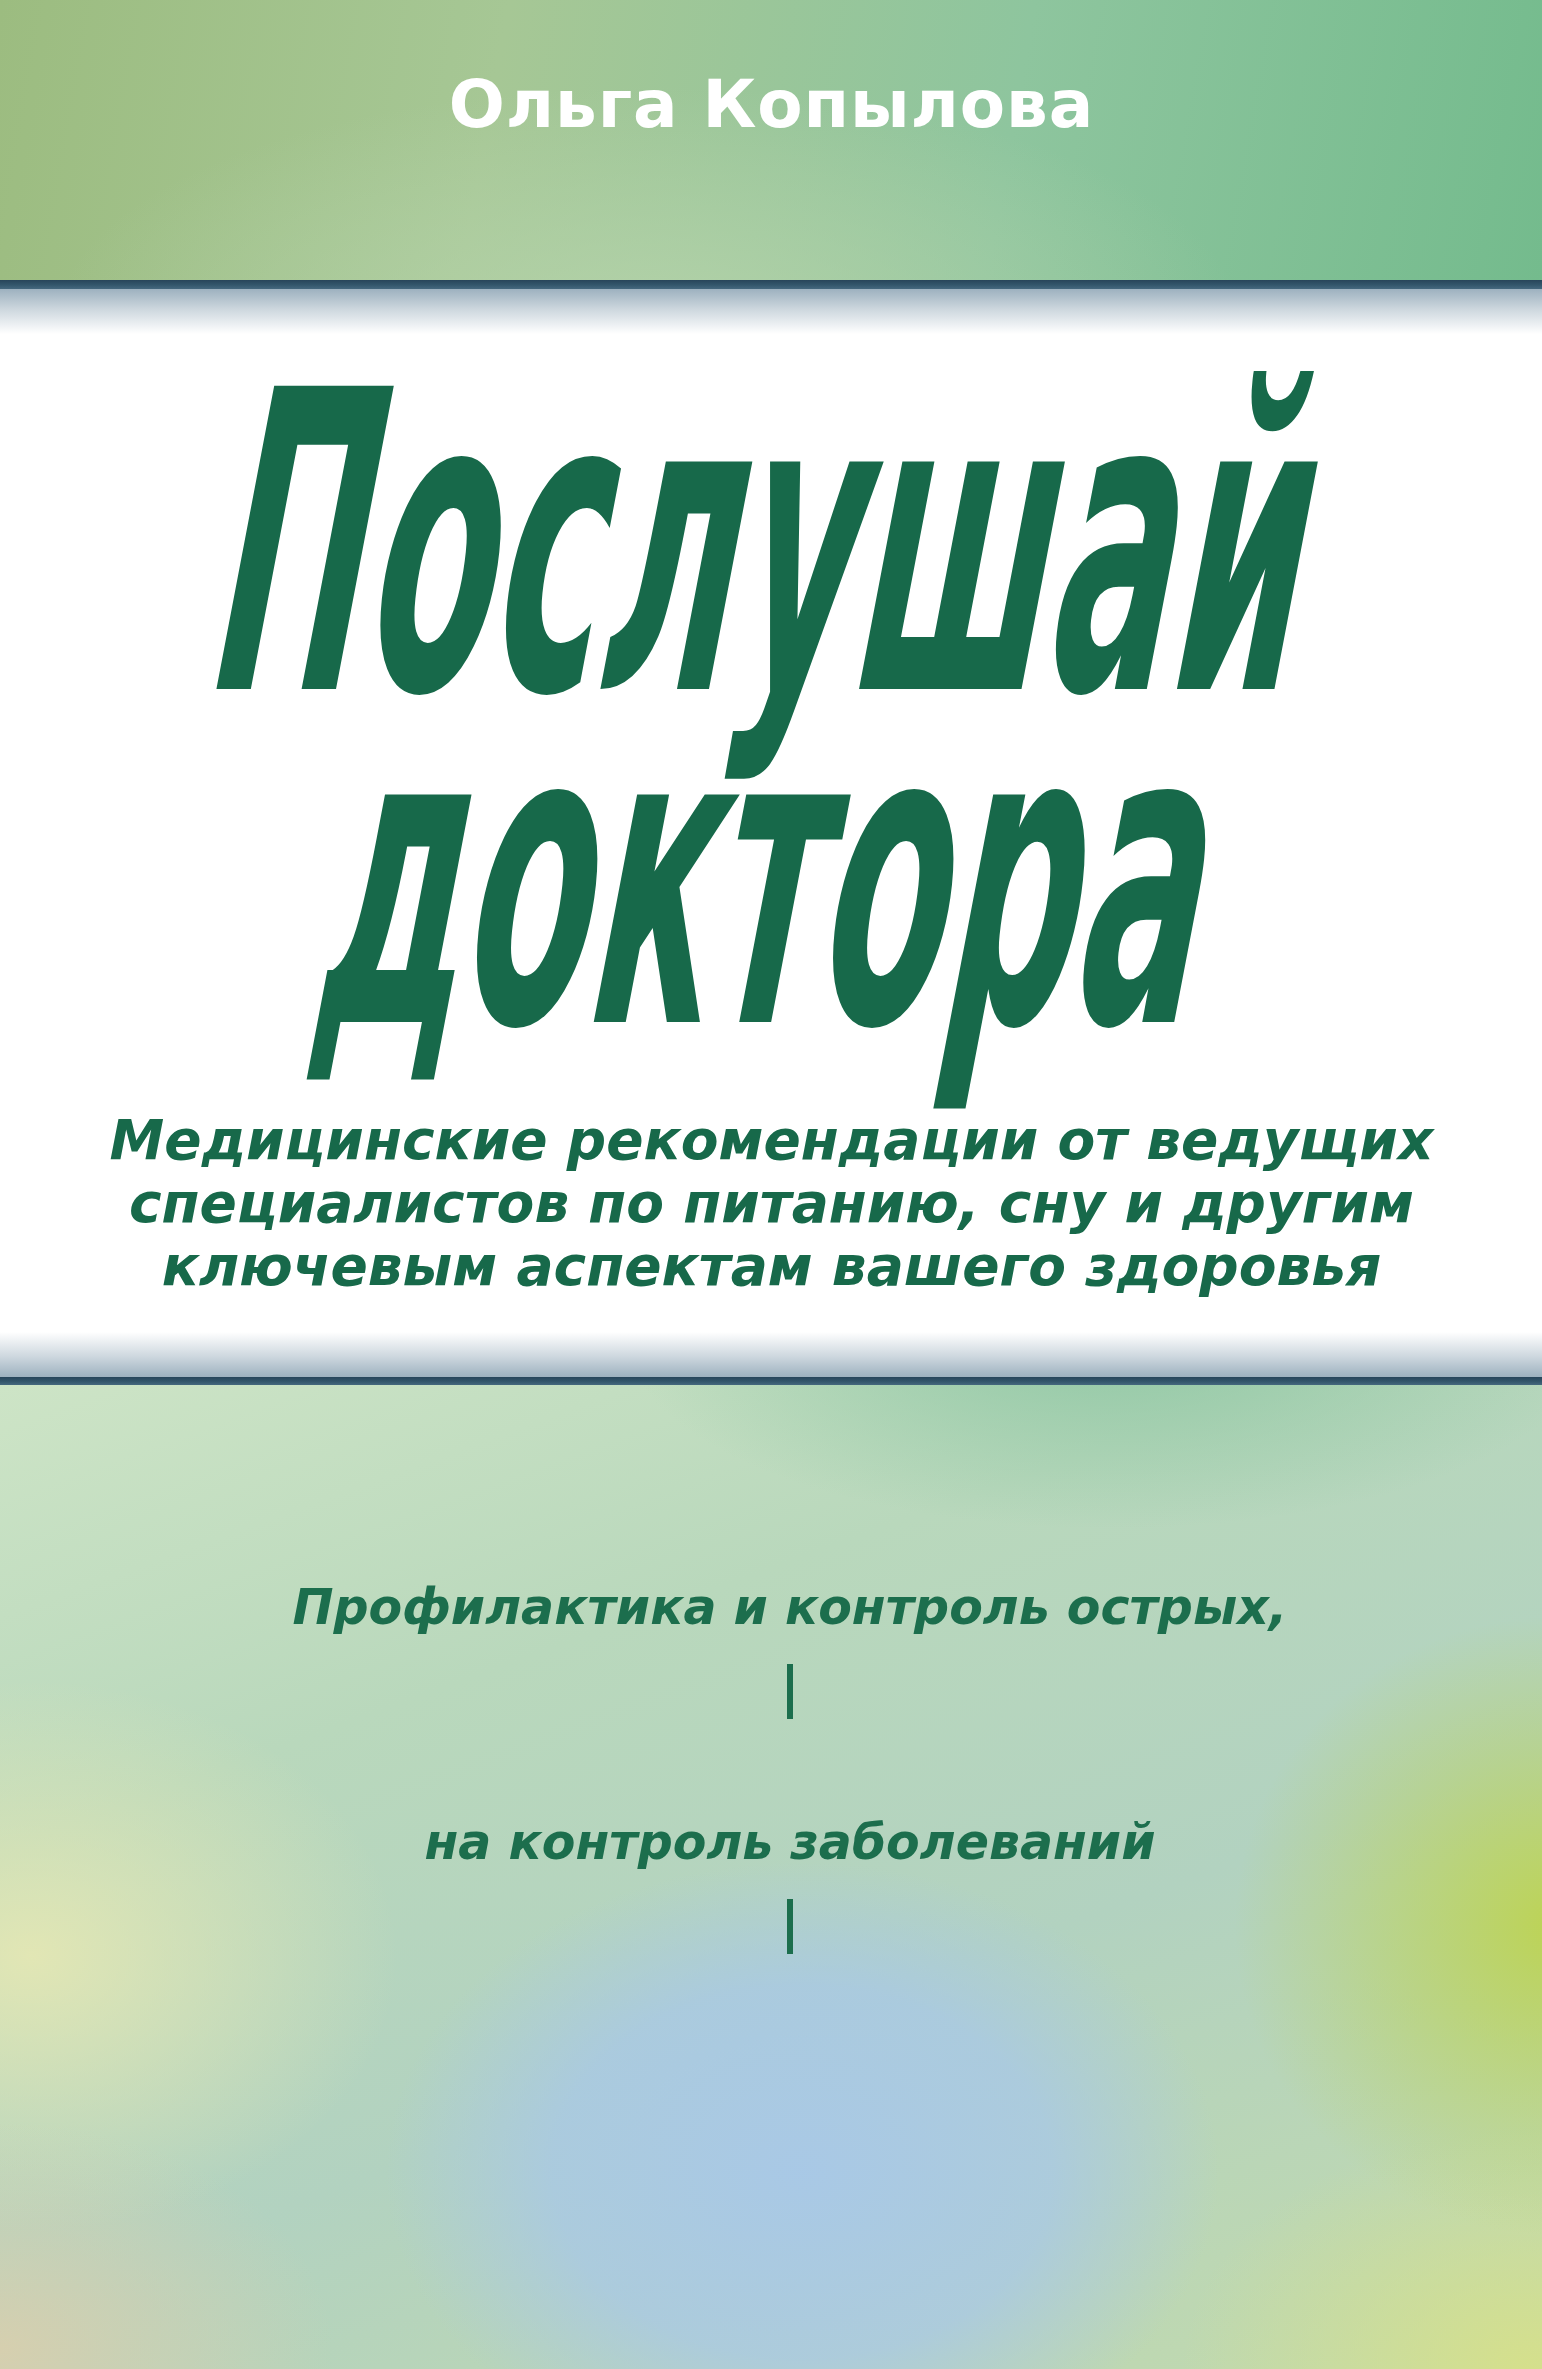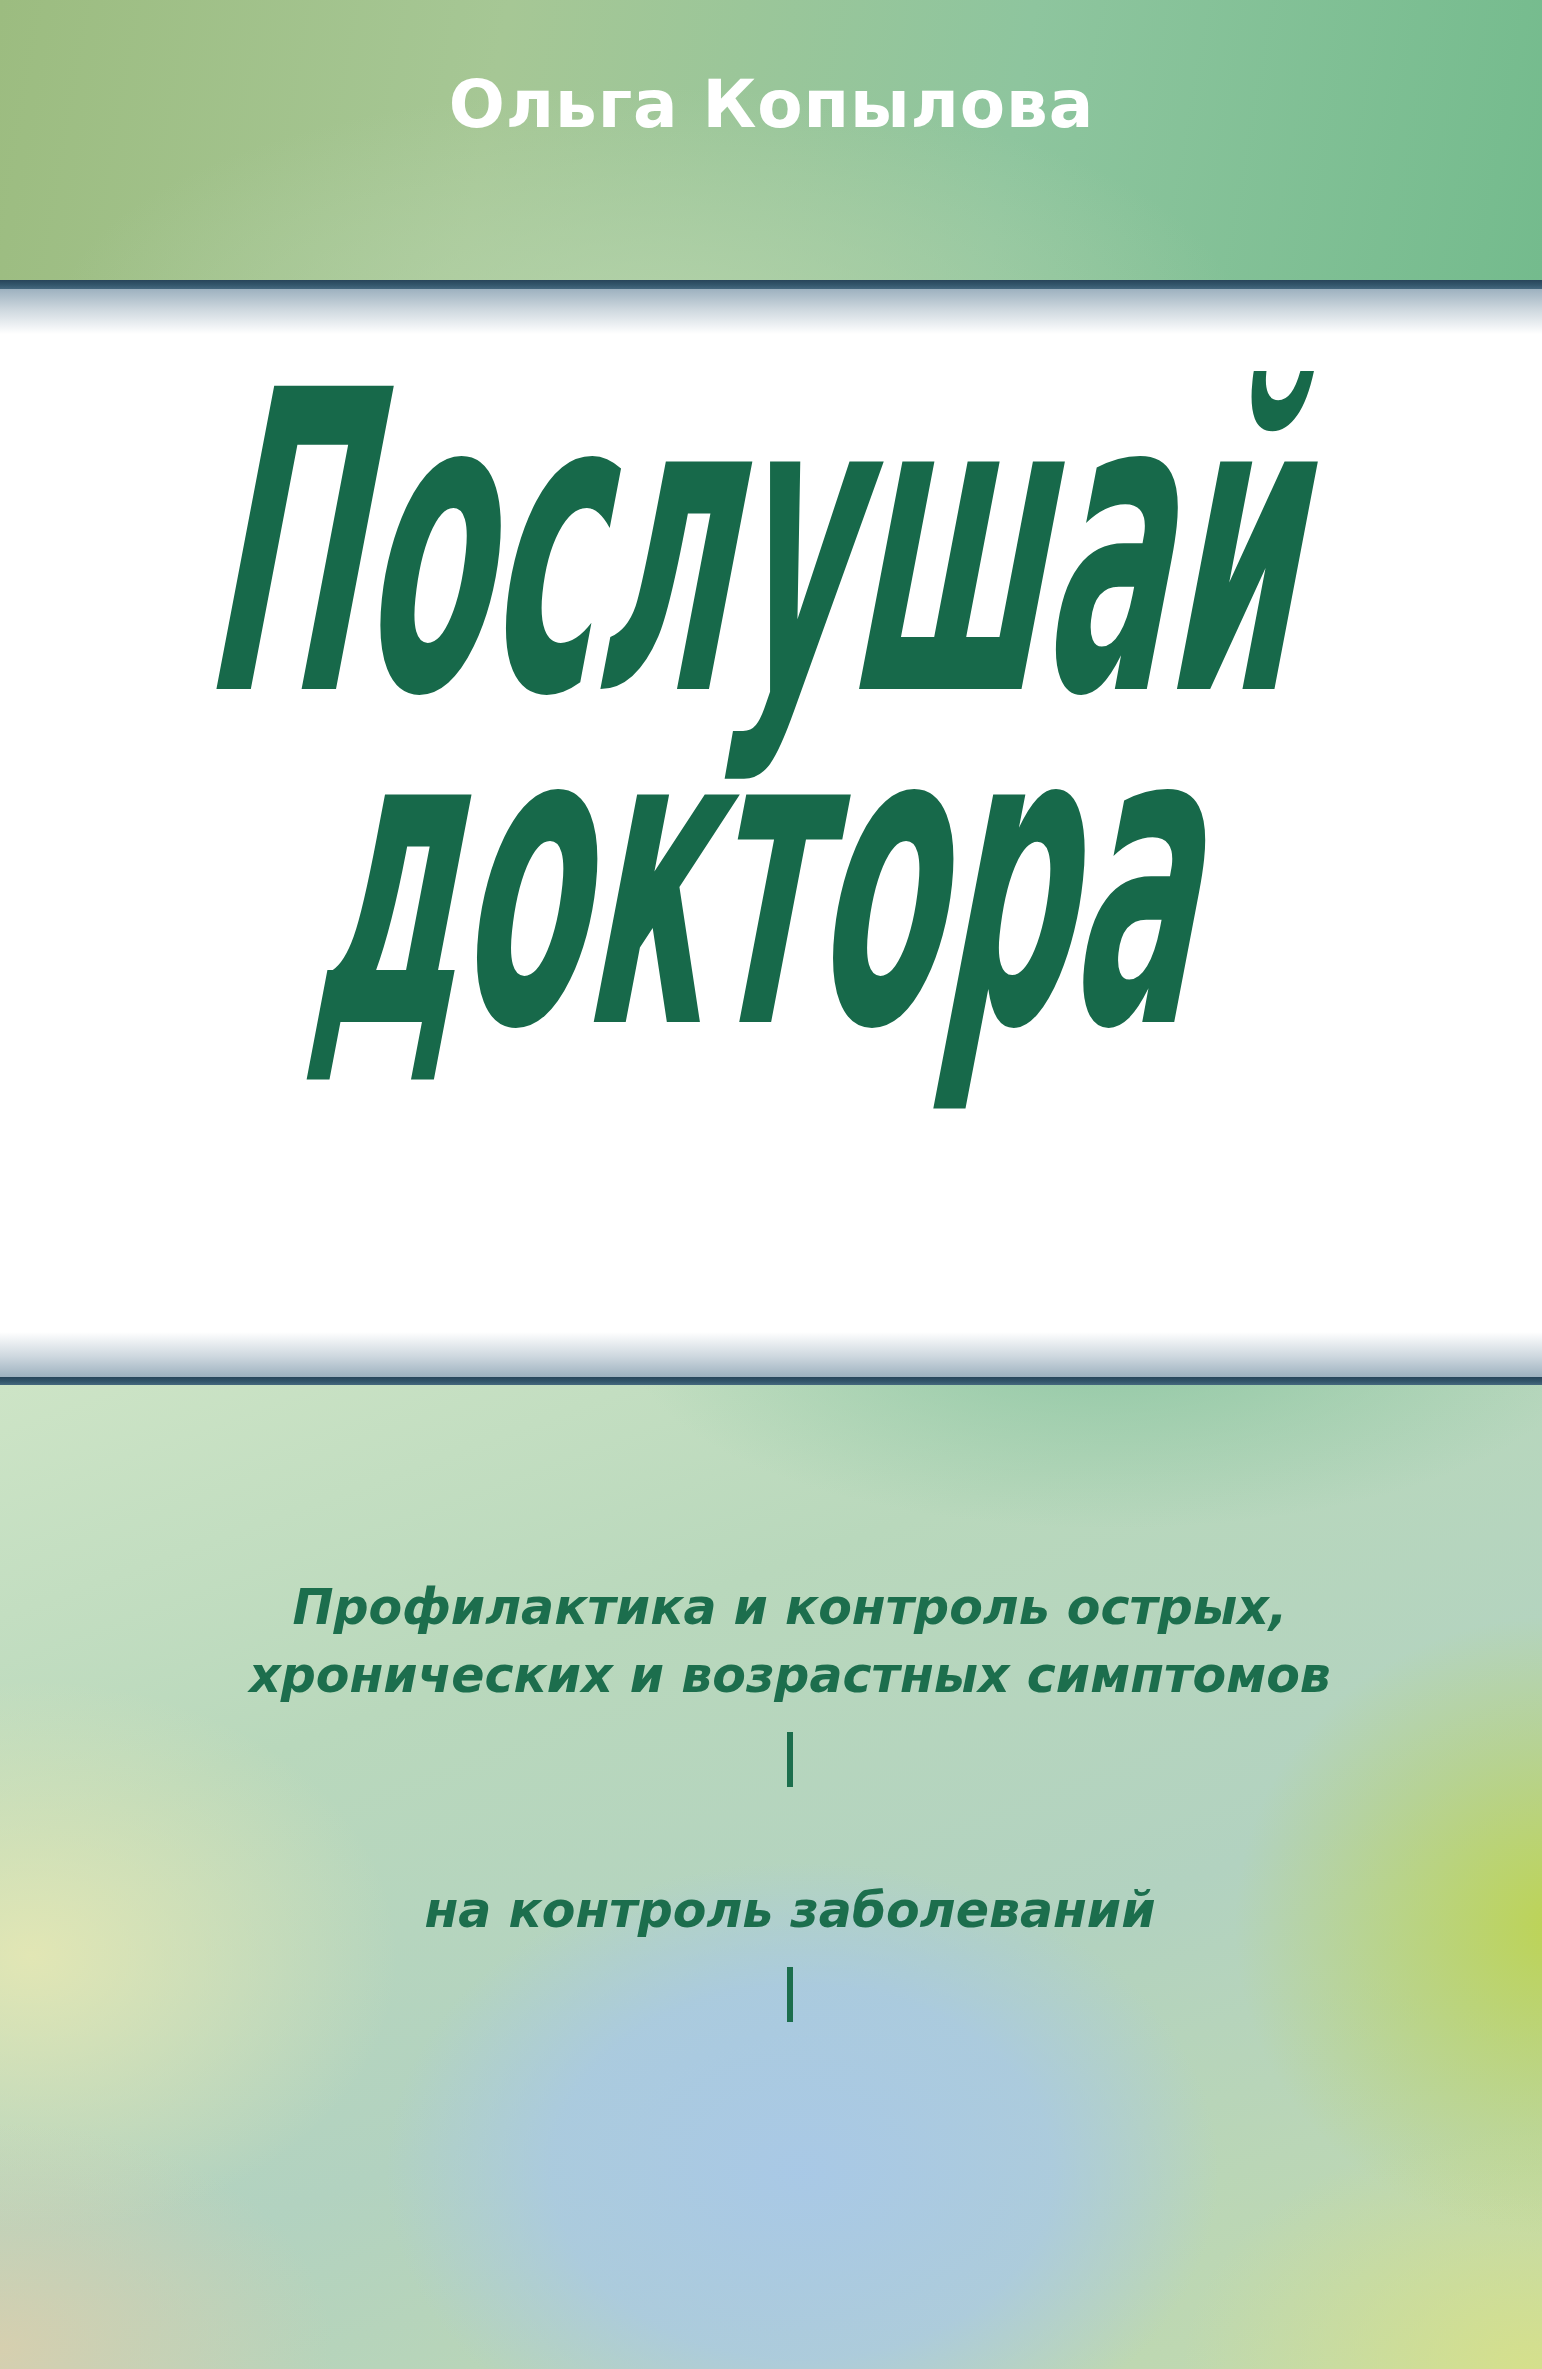--- a/index.html
+++ b/index.html
@@ -135,31 +135,35 @@
 
     <h1 class="title">
       <span class="title-line">
           <span class="condense">Послушай</span>
         </span>
       <span class="title-line">
           <span class="condense">доктора</span>
         </span>
     </h1>
 
+    <p class="subtitle">
+      <span>Медицинские рекомендации от ведущих</span><br>
+      <span>специалистов по питанию, сну и другим</span><br>
+      <span>ключевым аспектам вашего здоровья</span>
+    </p>
 
     <div class="panel-shadow-bottom"></div>
   </div>
 
   <div class="rule"></div>
 
   <div class="bottom-section">
 
     <div class="feature">
       <span>Профилактика и контроль острых,</span><br>
-      <span>хронических и возрастных симптомов</span>
     </div>
 
     <div class="sep-bar"></div>
 
     <div class="feature">
       <br>
       <span>на контроль заболеваний</span>
     </div>
 
     <div class="sep-bar"></div>

